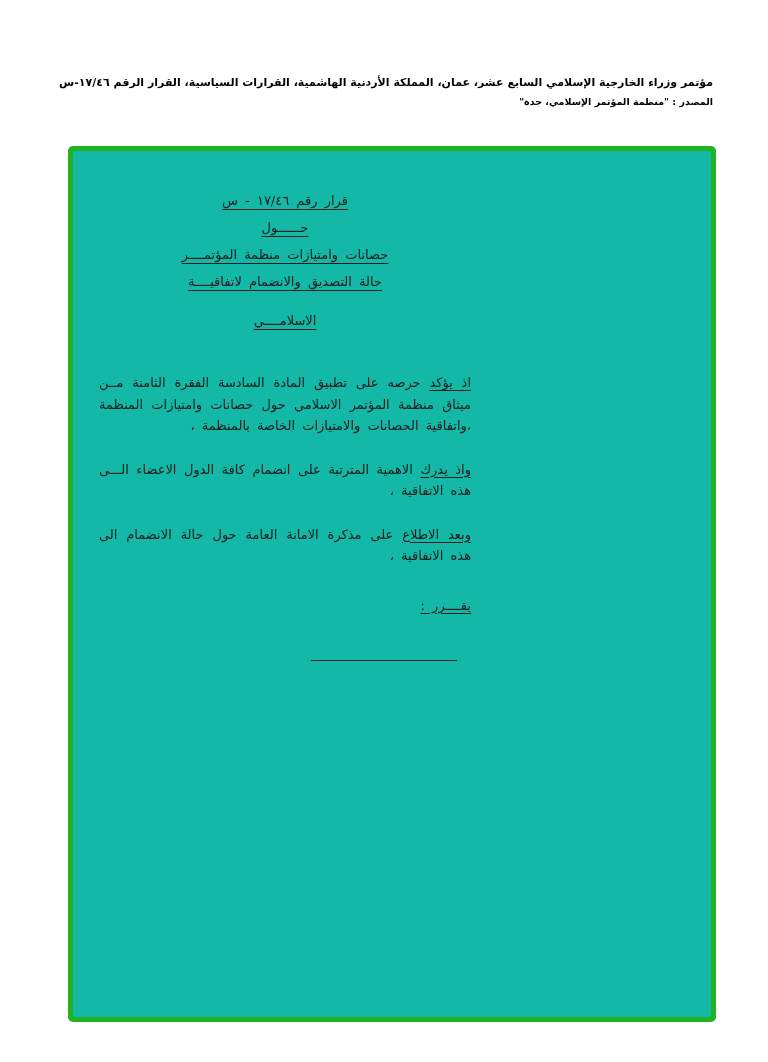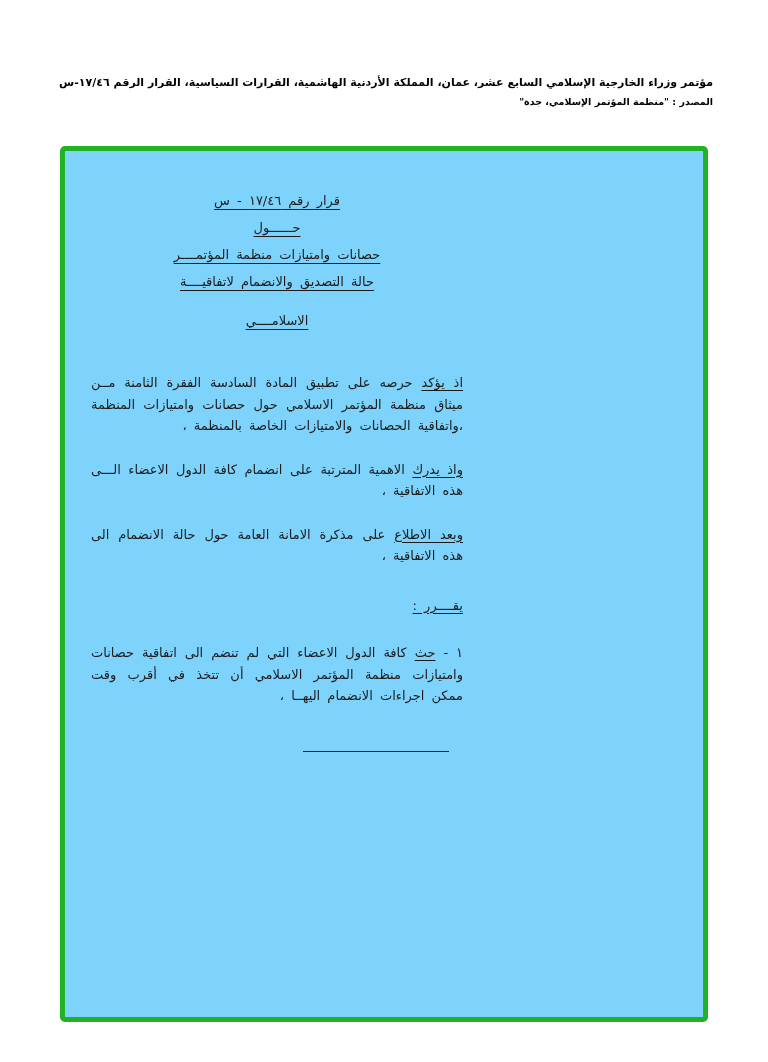--- a/index.html
+++ b/index.html
@@ -14,25 +14,25 @@
   
   .src-header {
     position: absolute; top: 76px; left: 55px; right: 55px;
     direction: rtl; text-align: right; color: #000;
   }
   .src-header .l1 { font-size: 11px; font-weight: bold; letter-spacing: 0; }
   .src-header .l2 { font-size: 9.5px; font-weight: bold; margin-top: 7px; }
 
   
   .frame {
-    position: absolute; top: 146px; left: 60px;
+    position: absolute; top: 146px; left: 68px;
     width: 648px; height: 876px;
     border: 5px solid #22b324;
     border-radius: 5px;
-    background: #7dd3fc;
+    background: #14b8a6;
     box-sizing: border-box;
     overflow: hidden;
   }
 
   
   .doc {
     direction: rtl;
     margin: 38px 26px 0 0;   
     margin-left: 247px;
     width: 365px;
@@ -94,21 +94,20 @@
 
 
       <p class="para"><span class="u">اذ يؤكد</span><span> حرصه على تطبيق المادة السادسة الفقرة الثامنة مــن ميثاق منظمة المؤتمر الاسلامي حول حصانات وامتيازات المنظمة ،واتفاقية الحصانات والامتيازات الخاصة بالمنظمة ،</span></p>
 
       <p class="para"><span class="u">واذ يدرك</span><span> الاهمية المترتبة على انضمام كافة الدول الاعضاء الـــى هذه الاتفاقية ،</span></p>
 
       <p class="para"><span class="u">وبعد الاطلاع</span><span> على مذكرة الامانة العامة حول حالة الانضمام الى هذه الاتفاقية ،</span></p>
 
       <div class="decides"><span class="u">يقــــرر :</span></div>
 
-      <p class="item"><span class="num">١ -</span> <span class="u">حث</span><span> كافة الدول الاعضاء التي لم تنضم الى اتفاقية حصانات وامتيازات منظمة المؤتمر الاسلامي أن تتخذ في أقرب وقت ممكن اجراءات الانضمام اليهــا ،</span></p>
 
 
       <div class="end-line"></div>
 
     </div>
   </div>
 
 </div>
 
 </body></html>

